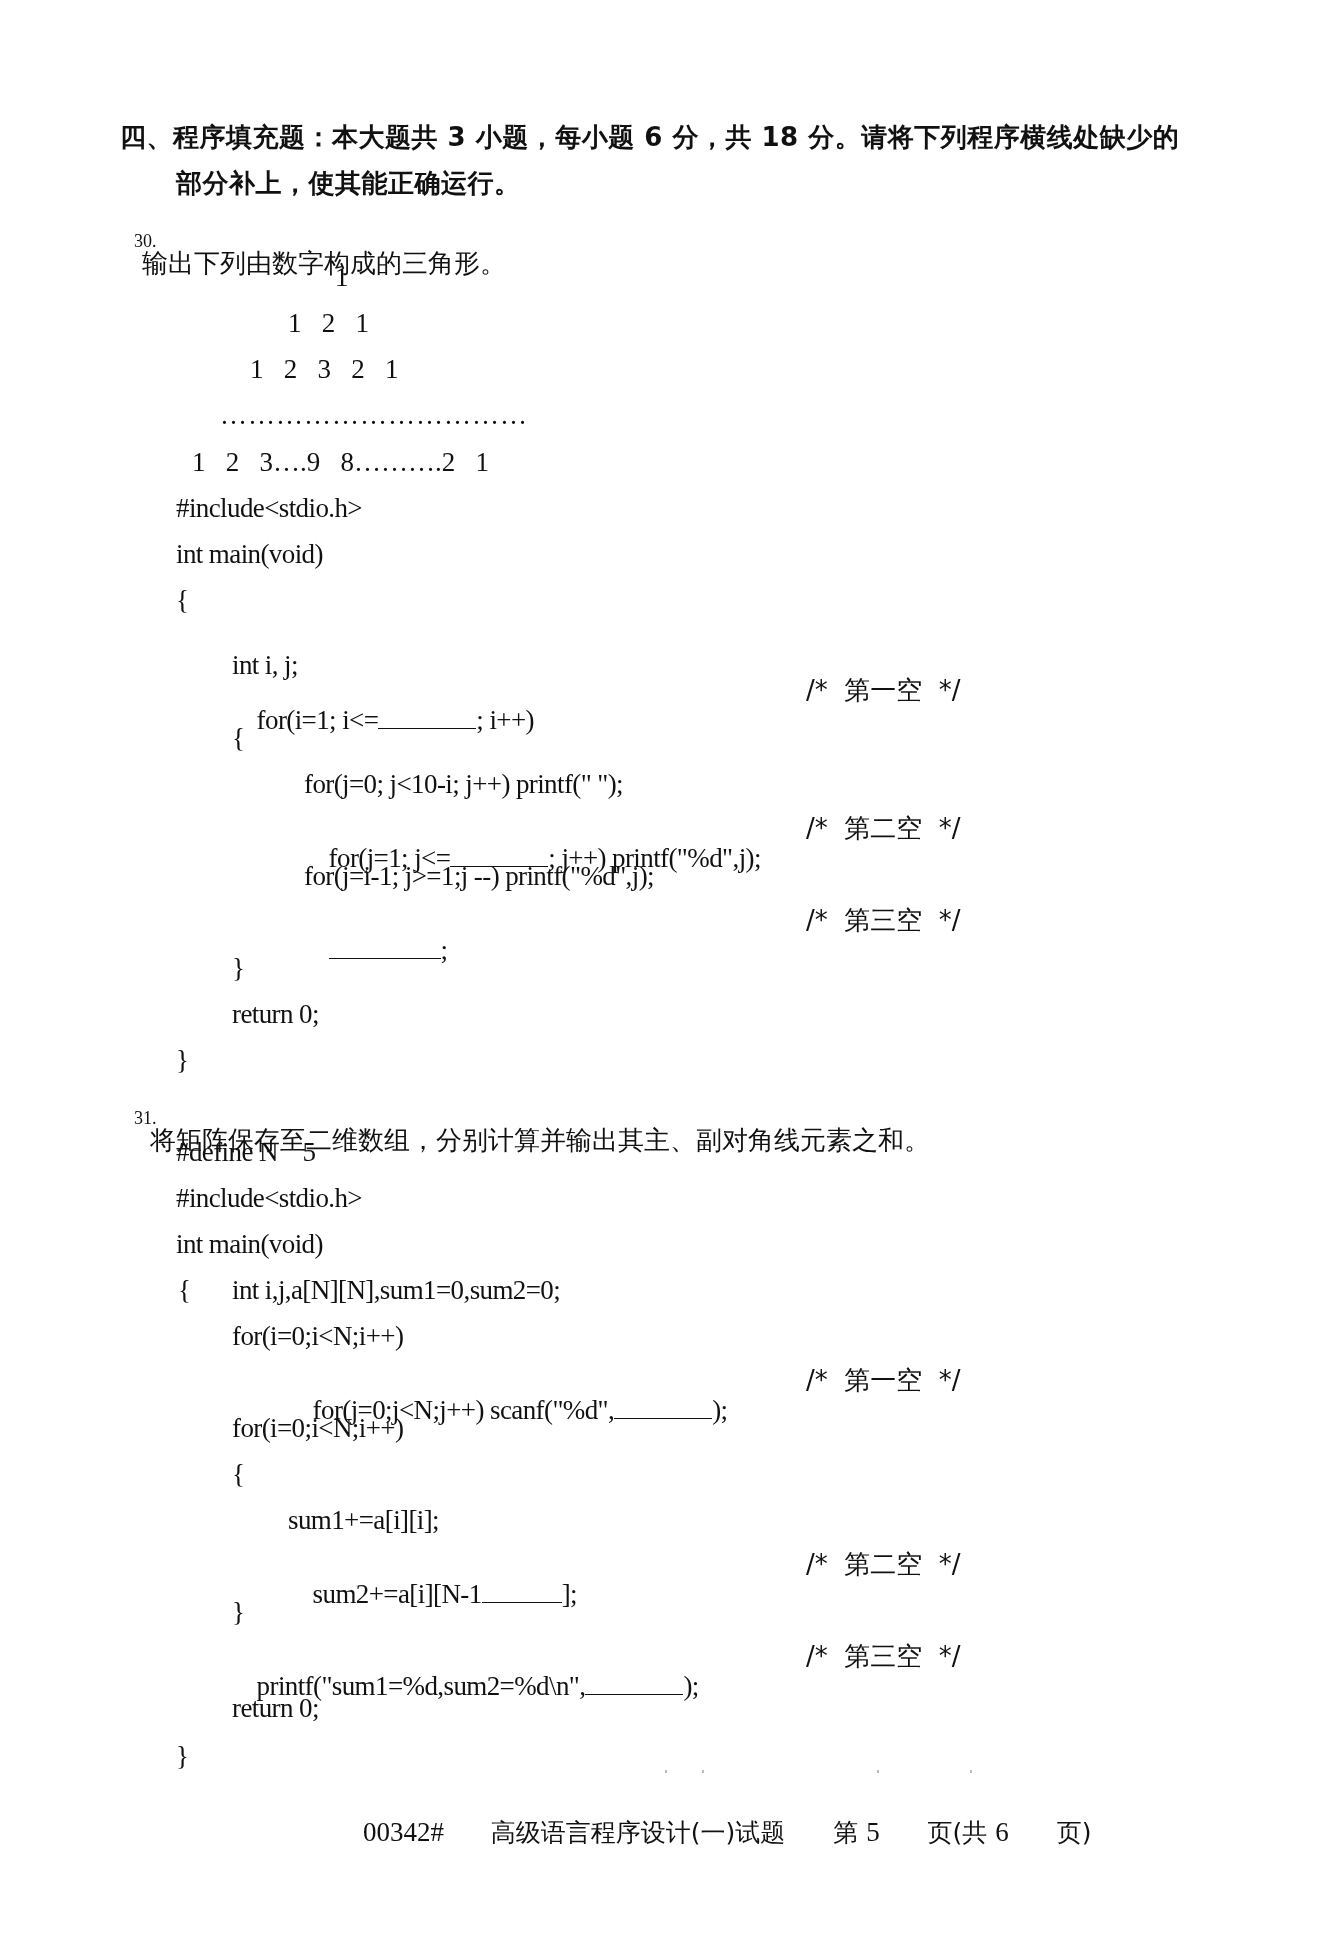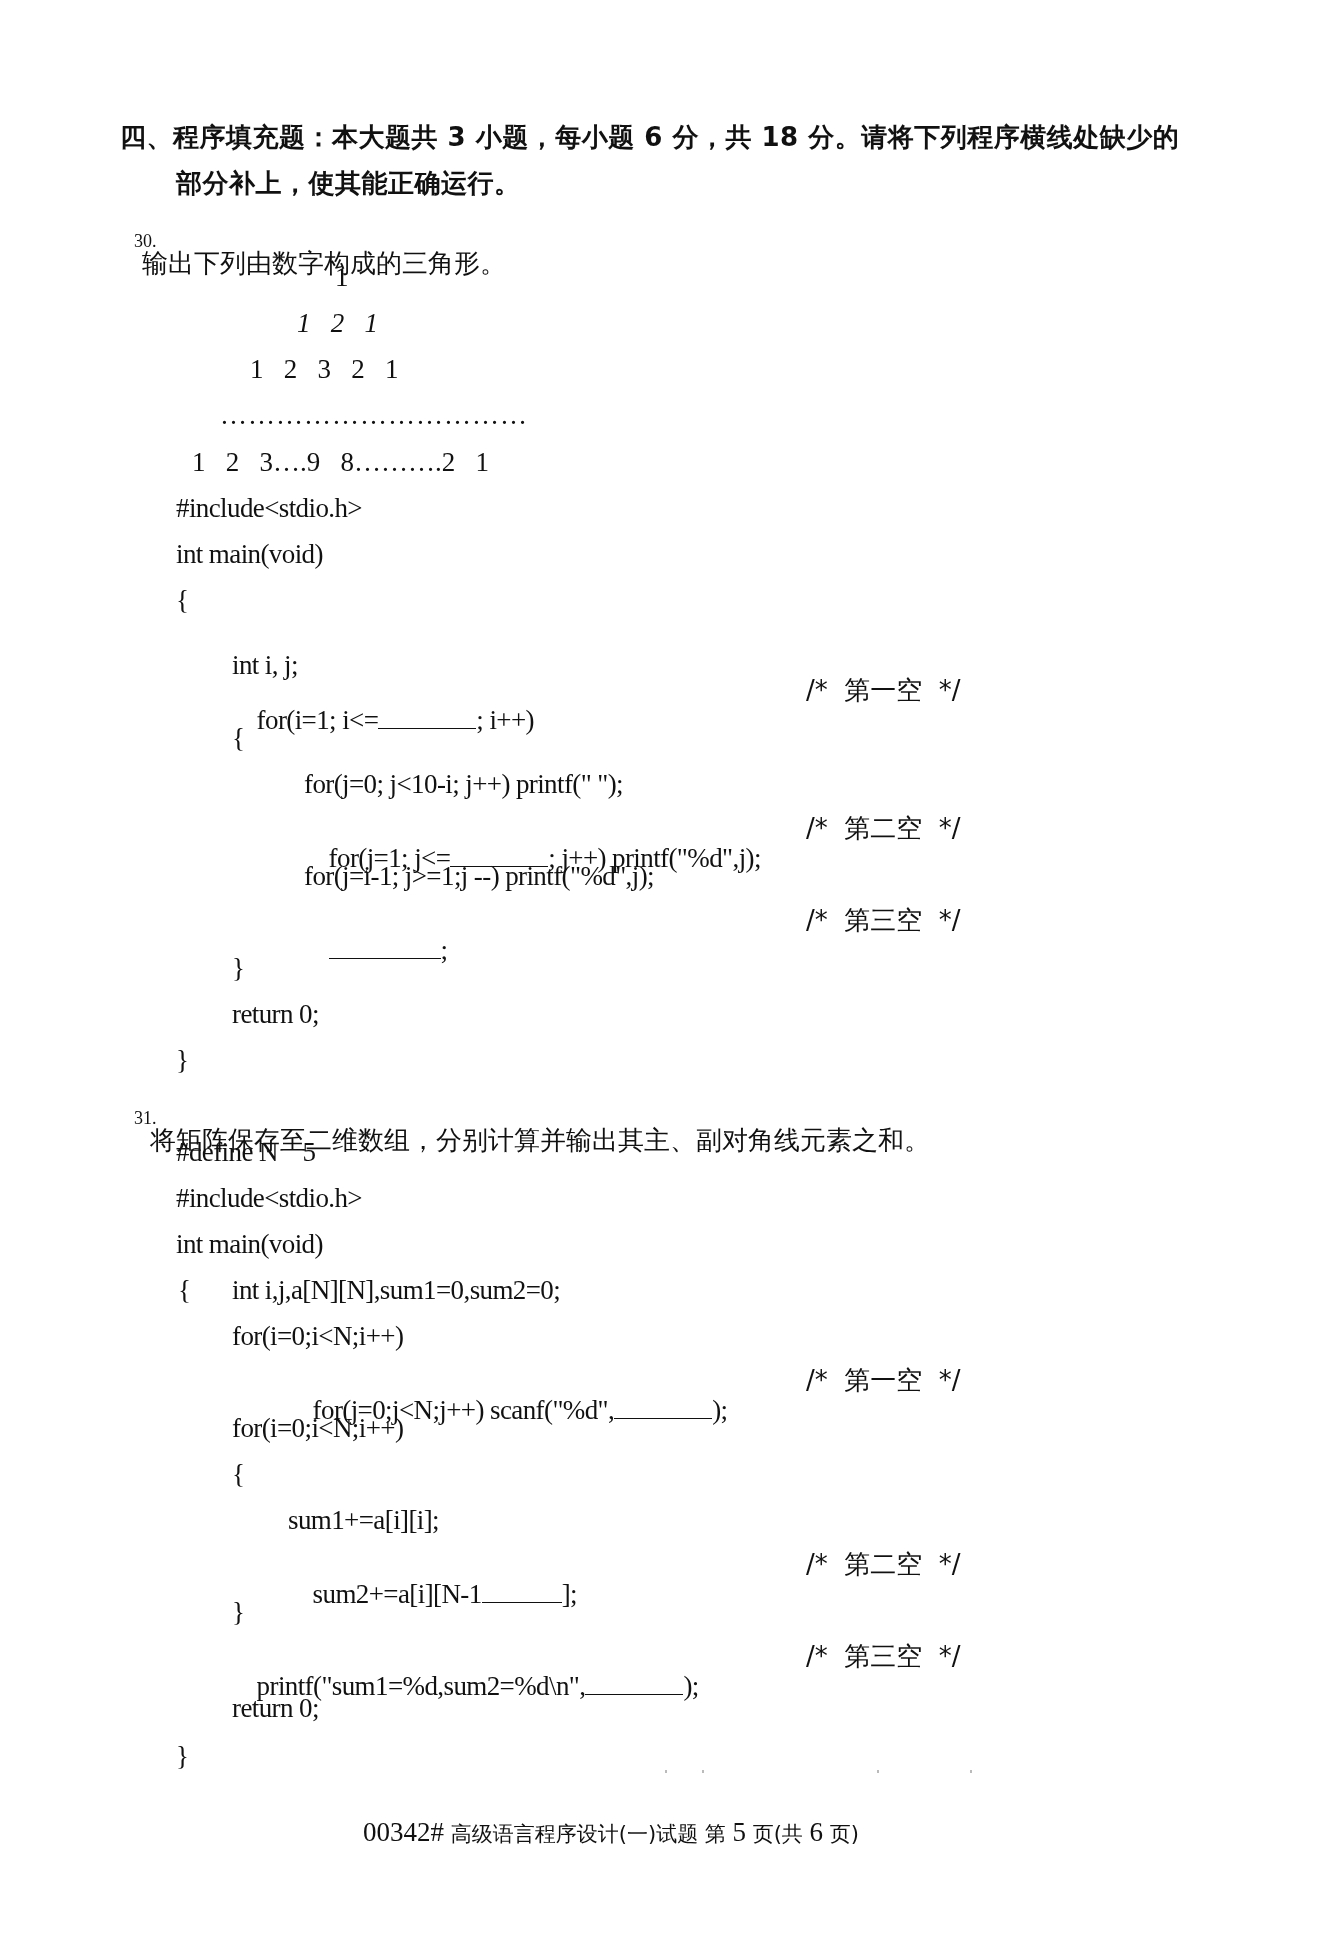--- a/index.html
+++ b/index.html
@@ -60,21 +60,22 @@
       border-bottom: 1.5px solid #111;
       height: 22px;
       vertical-align: baseline;
     }
     .footer {
       font-family: "Liberation Serif", "DejaVu Serif", serif;
       font-size: 27px;
     }
     .footer .cjk {
       font-family: "DejaVu Sans", sans-serif;
-      font-size: 21px;
+      font-size: 25px;
+      margin-left: 40px;
     }
     .speck {
       position: absolute;
       width: 2px; height: 3px;
       background: #bbbbbb;
     }
   </style>
 </head>
 <body>
 
@@ -82,21 +83,21 @@
 
   <div class="line heading" style="left:120px; top:124px;">四、程序填充题：本大题共 3 小题，每小题 6 分，共 18 分。请将下列程序横线处缺少的</div>
   <div class="line heading" style="left:176px; top:170px;">部分补上，使其能正确运行。</div>
 
   <div class="line" style="left:118px; top:216px;">
     <span class="qnum">30.</span>
     <span class="qtitle" style="margin-left:8px;">输出下列由数字构成的三角形。</span>
   </div>
 
   <div class="line tri" style="left:335px; top:264px;">1</div>
-  <div class="line tri" style="left:297px; top:310px;font-style:italic;">1   2   1</div>
+  <div class="line tri" style="left:288px; top:310px;">1   2   1</div>
   <div class="line tri" style="left:250px; top:356px;">1   2   3   2   1</div>
   <div class="line tri" style="left:220px; top:402px; letter-spacing:1px;">……………………………</div>
   <div class="line tri" style="left:192px; top:449px;">1   2   3….9   8……….2   1</div>
 
   <div class="line code" style="left:176px; top:495px;">#include&lt;stdio.h&gt;</div>
   <div class="line code" style="left:176px; top:541px;">int main(void)</div>
   <div class="line code" style="left:176px; top:587px;">{</div>
   <div class="line code" style="left:232px; top:627px;margin-top:25px;">int i, j;</div>
   <div class="line code" style="left:232px; top:679px;">
     <span>for(i=1; i&lt;=</span><span class="blank" style="width:98px;"></span><span>; i++)</span>

